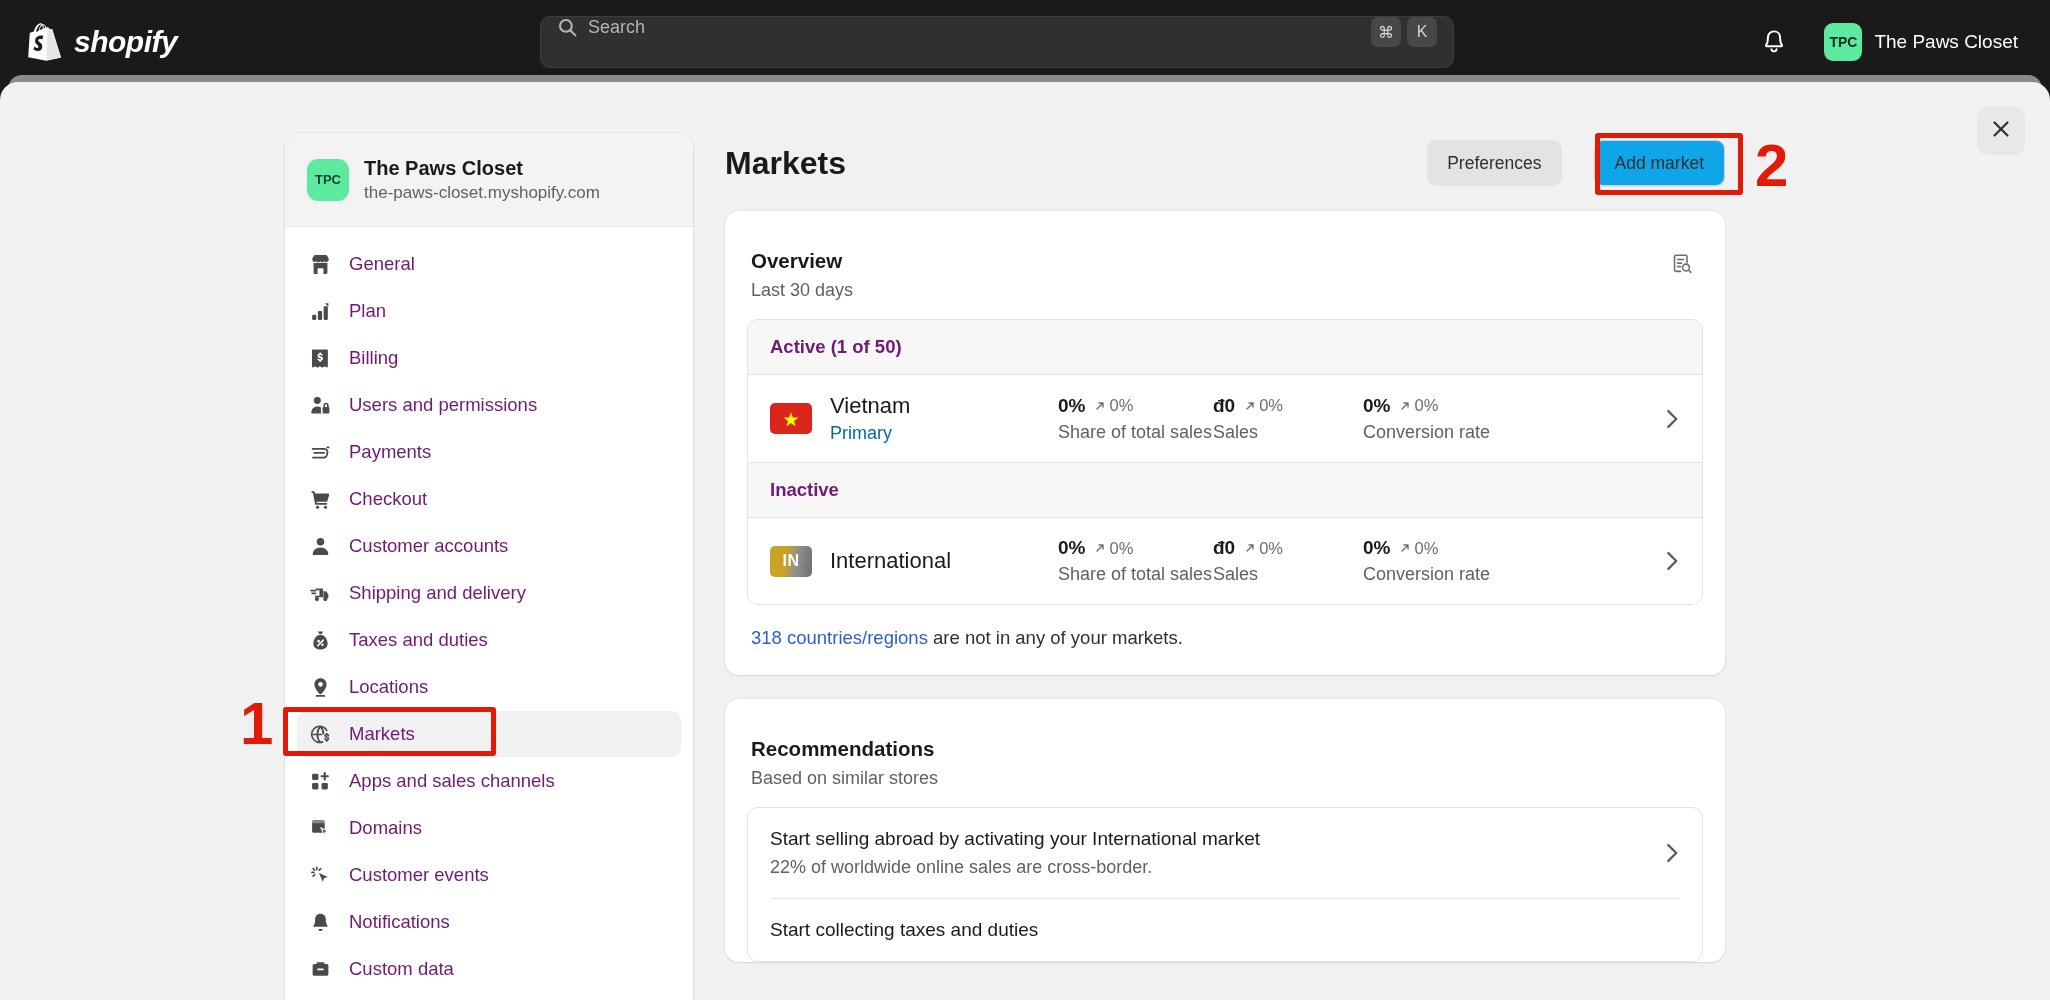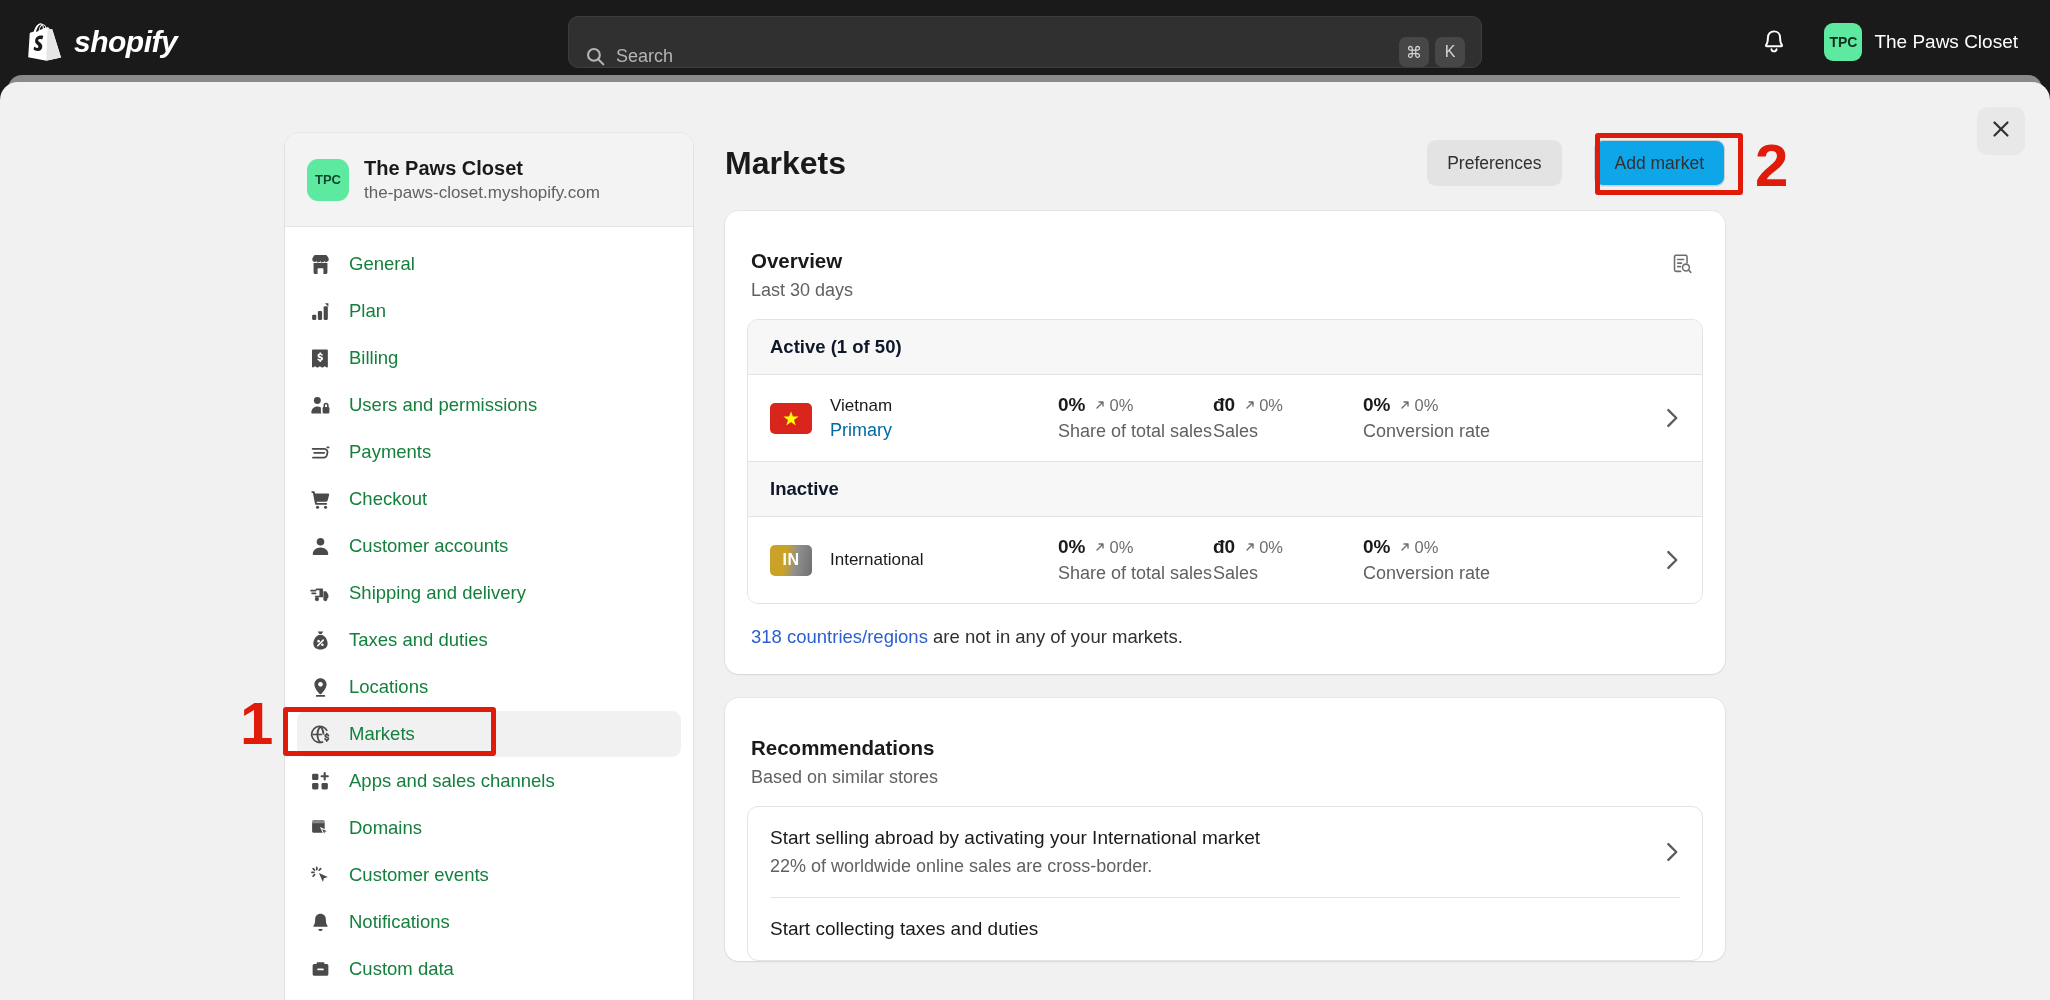--- a/index.html
+++ b/index.html
@@ -20,26 +20,26 @@
   #logo-wrap {
     display: flex; align-items: center; gap: 12px;
     margin-left: 28px;
   }
   #logo-mark { width: 34px; height: 38px; }
   #logo-text {
     color: #ffffff; font-size: 30px; font-weight: 700;
     font-style: italic; letter-spacing: -0.5px;
   }
   #search-box {
-    position: absolute; left: 568px; top: 16px;
+    position: absolute; left: 540px; top: 16px;
     width: 914px; height: 52px;
     background: #303030;
     border: 1px solid #3d3d3d;
     border-radius: 10px;
-    display: flex; align-items: flex-end;
+    display: flex; align-items: flex-start;
     padding: 0 16px;
   }
   #search-icon-holder { display: flex; align-items: center; margin-right: 10px; }
   #search-placeholder {
     color: #b5b5b5; font-size: 18px; flex: 1;
   }
   .kbd {
     display: inline-flex; align-items: center; justify-content: center;
     min-width: 30px; height: 30px; padding: 0 7px;
     background: #474747; border-radius: 7px;
@@ -111,21 +111,21 @@
   #nav-store-domain { font-size: 17px; color: #616161; margin-top: 3px; }
 
   #nav-list { padding: 14px 12px 0 12px; }
   .nav-item {
     display: flex; align-items: center; gap: 18px;
     height: 46px; padding: 0 12px;
     border-radius: 9px; cursor: pointer;
     margin-bottom: 1px;
   }
   .nav-item .nav-label {
-    font-size: 18.5px; color: #15803d; white-space: nowrap;
+    font-size: 18.5px; color: #701a75; white-space: nowrap;
   }
   .nav-item.active { background: #f1f1f1; }
   .nav-item .nav-ico {
     width: 22px; height: 22px; flex-shrink: 0;
     display: flex; align-items: center; justify-content: center;
   }
 
   
   #main {
     position: absolute; left: 725px; top: 51px;
@@ -168,21 +168,21 @@
     cursor: pointer; border-radius: 7px;
   }
 
   .mk-table {
     margin: 0 22px 22px 22px;
     border: 1px solid #e3e3e3; border-radius: 11px;
     overflow: hidden;
   }
   .mk-group {
     background: #f7f7f7; padding: 16px 22px;
-    font-size: 18.5px; font-weight: 600; color: #0f172a;
+    font-size: 18.5px; font-weight: 600; color: #701a75;
     border-bottom: 1px solid #e3e3e3;
   }
   .mk-row {
     display: flex; align-items: center;
     padding: 18px 22px; background: #fff;
     cursor: pointer; min-height: 86px;
   }
   .mk-row + .mk-group { border-top: 1px solid #e3e3e3; }
   .mk-flag {
     width: 42px; height: 31px; border-radius: 5px;
@@ -190,21 +190,21 @@
     display: flex; align-items: center; justify-content: center;
     overflow: hidden;
   }
   .flag-vn { background: #da251d; }
   .flag-in {
     background: linear-gradient(100deg, #c9a227 0%, #c9a227 38%, #8f8f8f 62%, #6f6f6f 100%);
     color: #fff; font-size: 16px; font-weight: 600;
     letter-spacing: .5px;
   }
   .mk-name-col { width: 228px; flex-shrink: 0; }
-  .mk-name { font-size: 17px; color: #1a1a1a; }
+  .mk-name { font-size: 22px; color: #1a1a1a; }
   .mk-role { font-size: 18px; color: #0369a1; margin-top: 4px; }
   .mk-metric { flex-shrink: 0; }
   .m1 { width: 155px; }
   .m2 { width: 150px; }
   .m3 { width: 200px; }
   .mk-val-line { display: flex; align-items: baseline; gap: 9px; }
   .mk-val { font-size: 19px; font-weight: 600; color: #1a1a1a; }
   .mk-delta { font-size: 16.5px; color: #6d6d6d; display: flex; align-items: center; gap: 3px; }
   .mk-label { font-size: 18px; color: #616161; margin-top: 5px; }
   .mk-chev { margin-left: auto; color: #5c5c5c; display: flex; align-items: center; }

